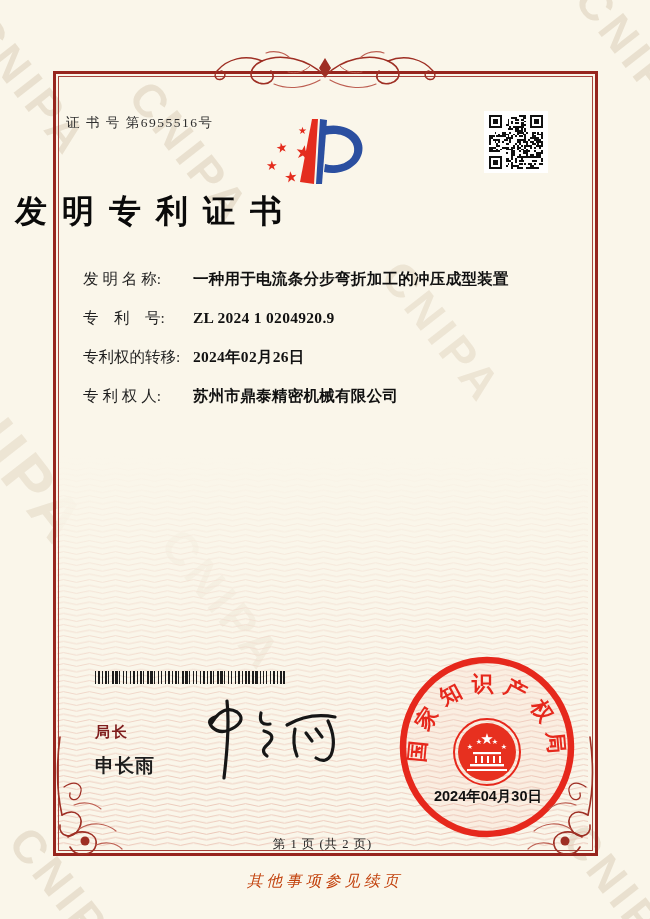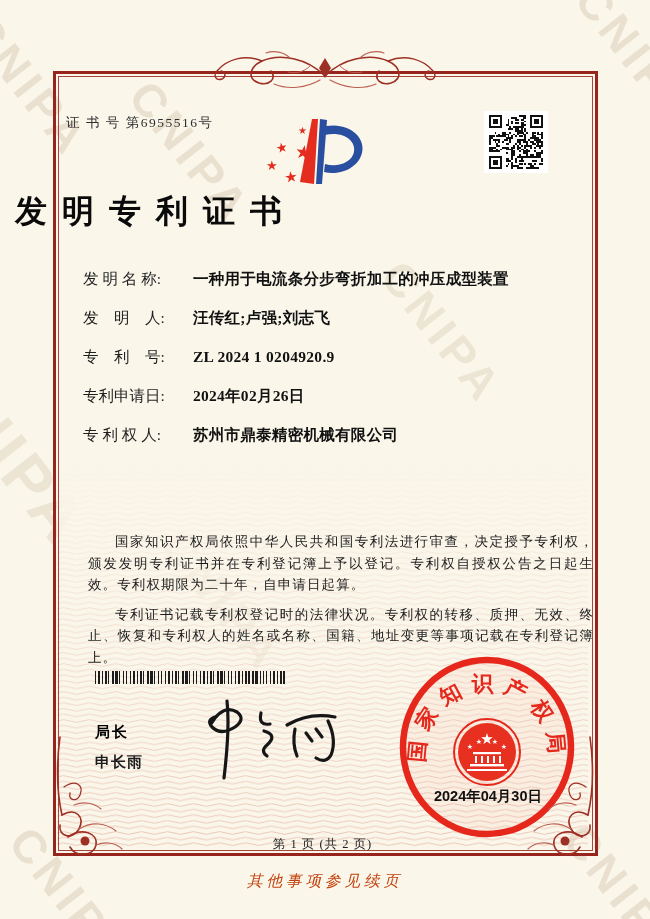--- a/index.html
+++ b/index.html
@@ -51,22 +51,22 @@
 
   .barcode{position:absolute;left:95px;top:671px;width:191px;height:13px;
     background:repeating-linear-gradient(90deg,
       #1c1c1c 0 1.5px, transparent 1.5px 3px,
       #1c1c1c 3px 5.5px, transparent 5.5px 7px,
       #1c1c1c 7px 8px, transparent 8px 10.5px,
       #1c1c1c 10.5px 12px, transparent 12px 13.5px,
       #1c1c1c 13.5px 14.5px, transparent 14.5px 17.5px);}
 
   .signer-title{position:absolute;left:95px;top:723px;font-size:15px;font-weight:700;
-                color:#000000;font-family:"Liberation Sans", sans-serif;letter-spacing:2px;}
-  .signer-name{position:absolute;left:95px;top:753px;font-size:15px;font-weight:700;
+                color:#7f1d1d;font-family:"Liberation Sans", sans-serif;letter-spacing:2px;}
+  .signer-name{position:absolute;left:95px;top:753px;font-size:19px;font-weight:700;
                color:#1d1d1d;font-family:"Liberation Sans", sans-serif;letter-spacing:1px;}
   .signature{position:absolute;left:185px;top:688px;z-index:4;}
 
   .seal{position:absolute;left:397px;top:656px;width:180px;height:182px;z-index:4;}
   .seal-date{position:absolute;left:424px;top:787px;width:128px;text-align:center;
              font-size:14.5px;font-weight:700;color:#101010;z-index:5;
              font-family:"Liberation Sans", sans-serif;}
 
   .page-no{position:absolute;left:53px;width:539px;top:836px;text-align:center;
            font-size:12.5px;color:#222;letter-spacing:1px;z-index:3;}
@@ -471,41 +471,33 @@
     </svg>
 
     <div class="title">发明专利证书</div>
 
     <div class="fields">
       <div class="frow">
         <span class="flabel">发 明 名 称:</span>
         <span class="fvalue">一种用于电流条分步弯折加工的冲压成型装置</span>
       </div>
       <div class="frow">
-        <span class="flabel">发　明　人:</span>
-        <span class="fvalue">汪传红;卢强;刘志飞</span>
-      </div>
-      <div class="frow">
         <span class="flabel">专　利　号:</span>
         <span class="fvalue">ZL 2024 1 0204920.9</span>
       </div>
       <div class="frow">
-        <span class="flabel">专利申请日:</span>
+        <span class="flabel">专利权的转移:</span>
         <span class="fvalue">2024年02月26日</span>
       </div>
       <div class="frow">
         <span class="flabel">专 利 权 人:</span>
         <span class="fvalue">苏州市鼎泰精密机械有限公司</span>
       </div>
     </div>
 
-    <div class="paras">
-      <p>国家知识产权局依照中华人民共和国专利法进行审查，决定授予专利权，颁发发明专利证书并在专利登记簿上予以登记。专利权自授权公告之日起生效。专利权期限为二十年，自申请日起算。</p>
-      <p>专利证书记载专利权登记时的法律状况。专利权的转移、质押、无效、终止、恢复和专利权人的姓名或名称、国籍、地址变更等事项记载在专利登记簿上。</p>
-    </div>
 
     <div class="barcode"></div>
 
     <div class="signer-title">局长</div>
     <div class="signer-name">申长雨</div>
 
     <svg class="signature" width="170" height="104" viewBox="0 0 170 104">
       <g fill="none" stroke="#161616" stroke-width="3.2" stroke-linecap="round" stroke-linejoin="round">
         <path d="M26 36 Q38 16 52 24 Q61 31 50 39 Q36 48 27 39 Q21 32 30 29"></path>
         <path d="M42 13 Q45 40 39 90"></path>

